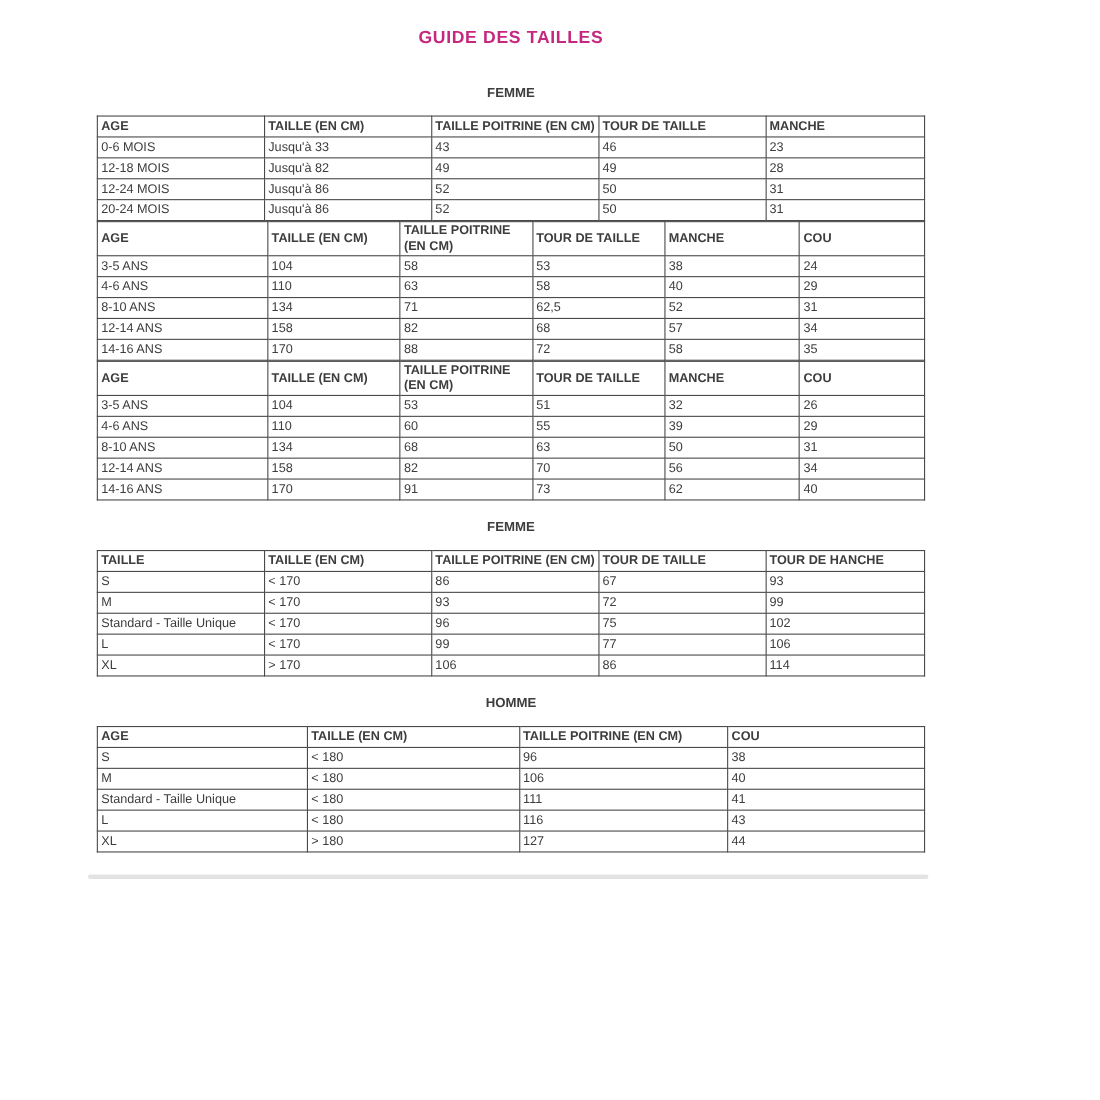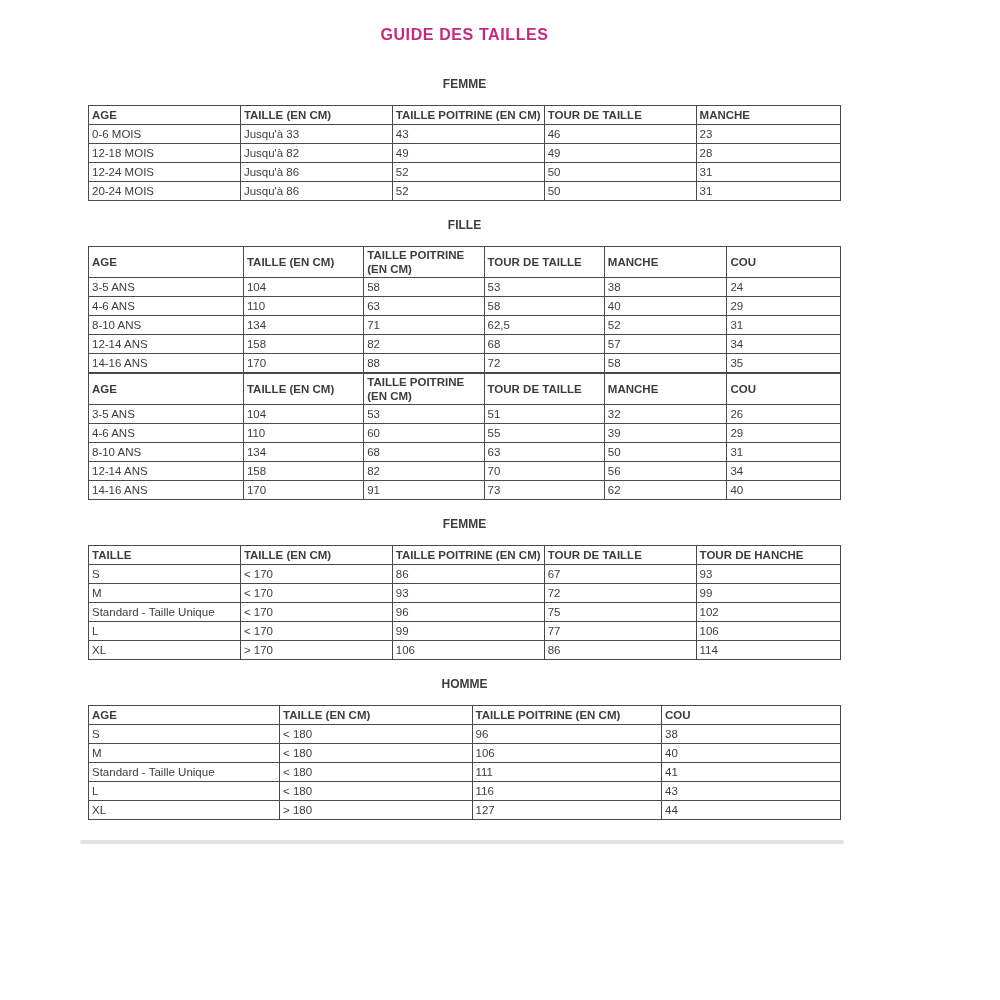--- a/index.html
+++ b/index.html
@@ -110,21 +110,20 @@
           </tr>
           <tr>
             <td>20-24 MOIS</td>
             <td>Jusqu'à 86</td>
             <td>52</td>
             <td>50</td>
             <td>31</td>
           </tr>
         </tbody>
       </table>
-      <div class="section-heading">FILLE</div>
       <table class="size-table cols6">
         <thead>
           <tr>
             <th>AGE</th>
             <th>TAILLE (EN CM)</th>
             <th>TAILLE POITRINE (EN CM)</th>
             <th>TOUR DE TAILLE</th>
             <th>MANCHE</th>
             <th>COU</th>
           </tr>

